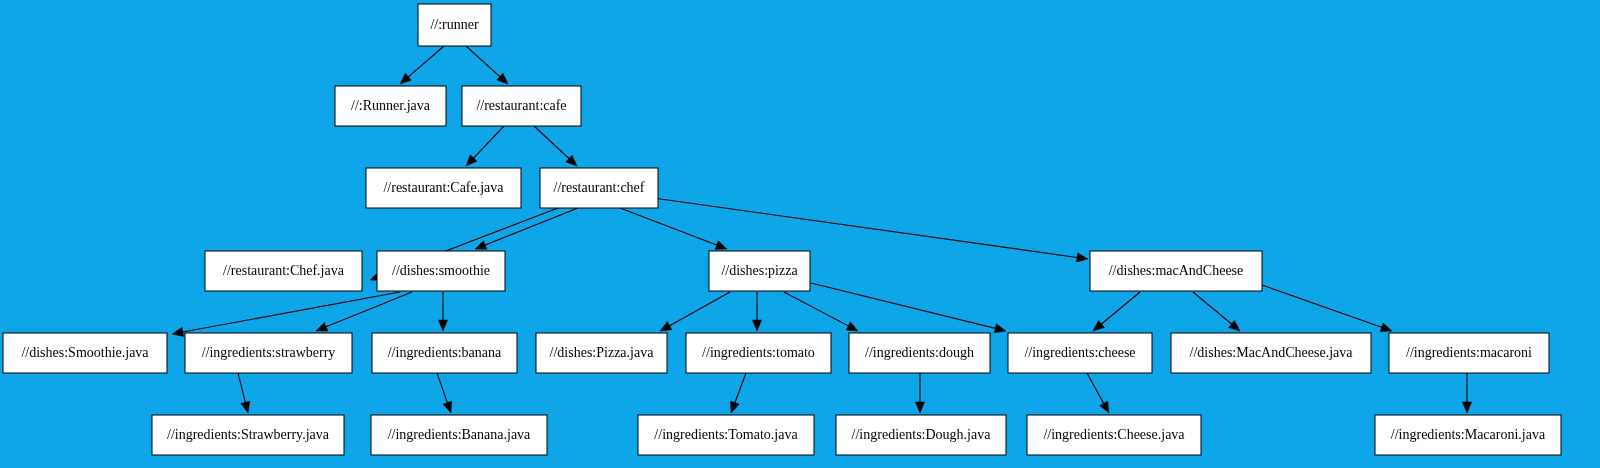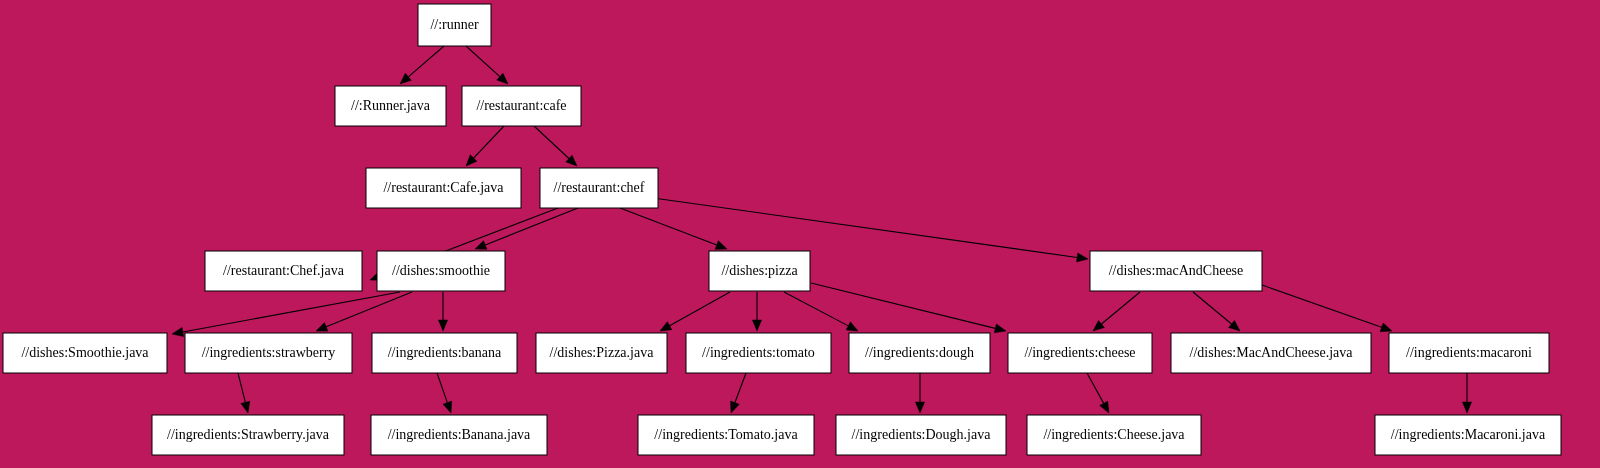--- a/index.html
+++ b/index.html
@@ -8,21 +8,21 @@
     padding: 0;
     background: #ffffff;
   }
   body {
     font-family: "Liberation Serif", "DejaVu Serif", serif;
   }
   #graph-canvas {
     position: relative;
     width: 1600px;
     height: 468px;
-    background: #be185d;
+    background: #0ea5e9;
     overflow: hidden;
   }
   #graph-svg {
     position: absolute;
     top: 0;
     left: 0;
     width: 1600px;
     height: 468px;
   }
   .node-box {

